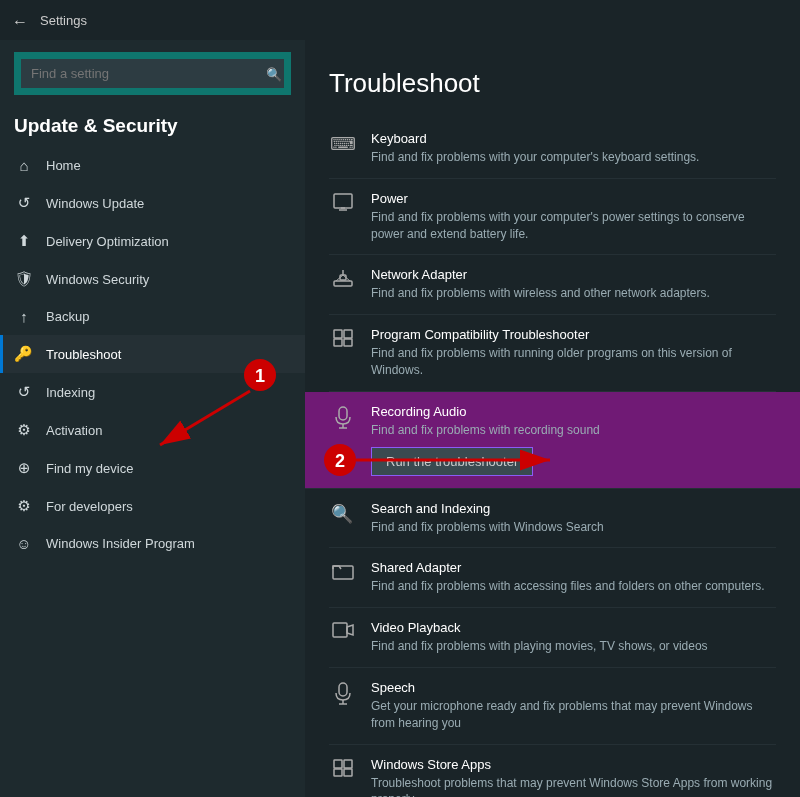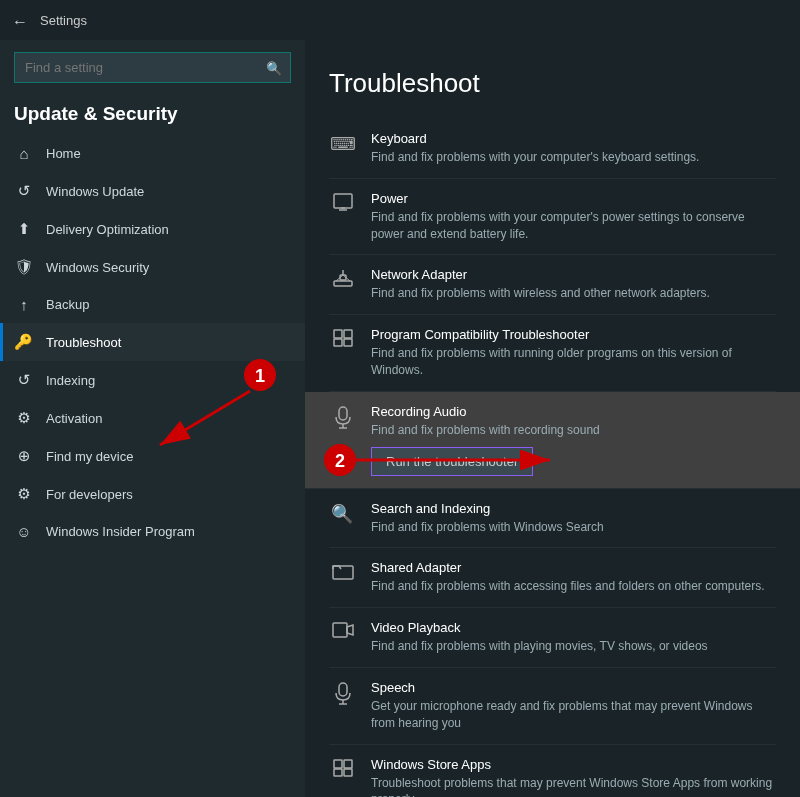--- a/index.html
+++ b/index.html
@@ -51,21 +51,21 @@
       overflow-y: auto;
       padding-bottom: 20px;
     }
     .sidebar-search {
       margin: 12px 14px;
       position: relative;
     }
     .sidebar-search input {
       width: 100%;
       background: #2d3c42;
-      border: 1px solid #0f766e;
+      border: 7px solid #0f766e;
       color: #ccc;
       padding: 7px 32px 7px 10px;
       font-size: 13px;
       outline: none;
     }
     .sidebar-search .search-icon {
       position: absolute;
       right: 8px;
       top: 50%;
       transform: translateY(-50%);
@@ -117,21 +117,21 @@
     }
 
     .troubleshoot-item {
       display: flex;
       align-items: flex-start;
       gap: 14px;
       padding: 12px 0;
       border-bottom: 1px solid #253035;
     }
     .troubleshoot-item.selected {
-      background: #404040;
+      background: #701a75;
       margin: 0 -24px;
       padding: 12px 24px;
     }
     .troubleshoot-item .t-icon {
       width: 28px;
       flex-shrink: 0;
       margin-top: 2px;
       text-align: center;
       font-size: 18px;
       color: #aaa;

